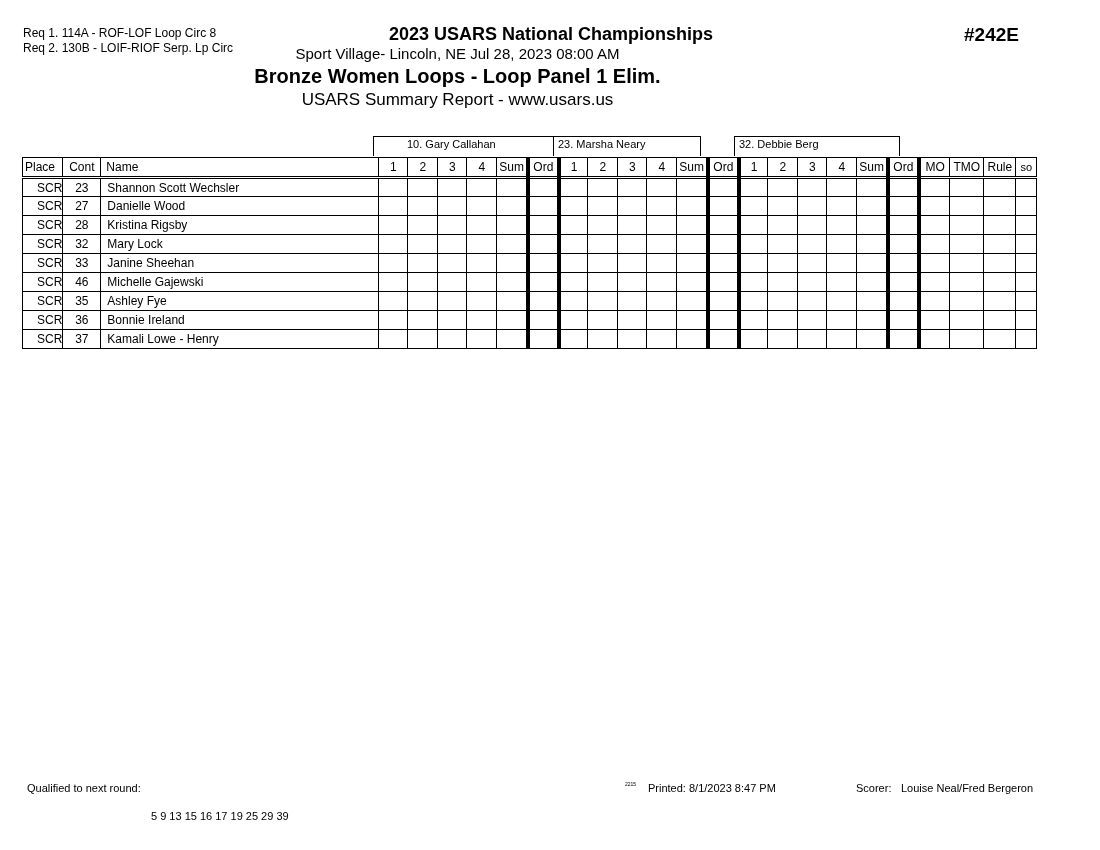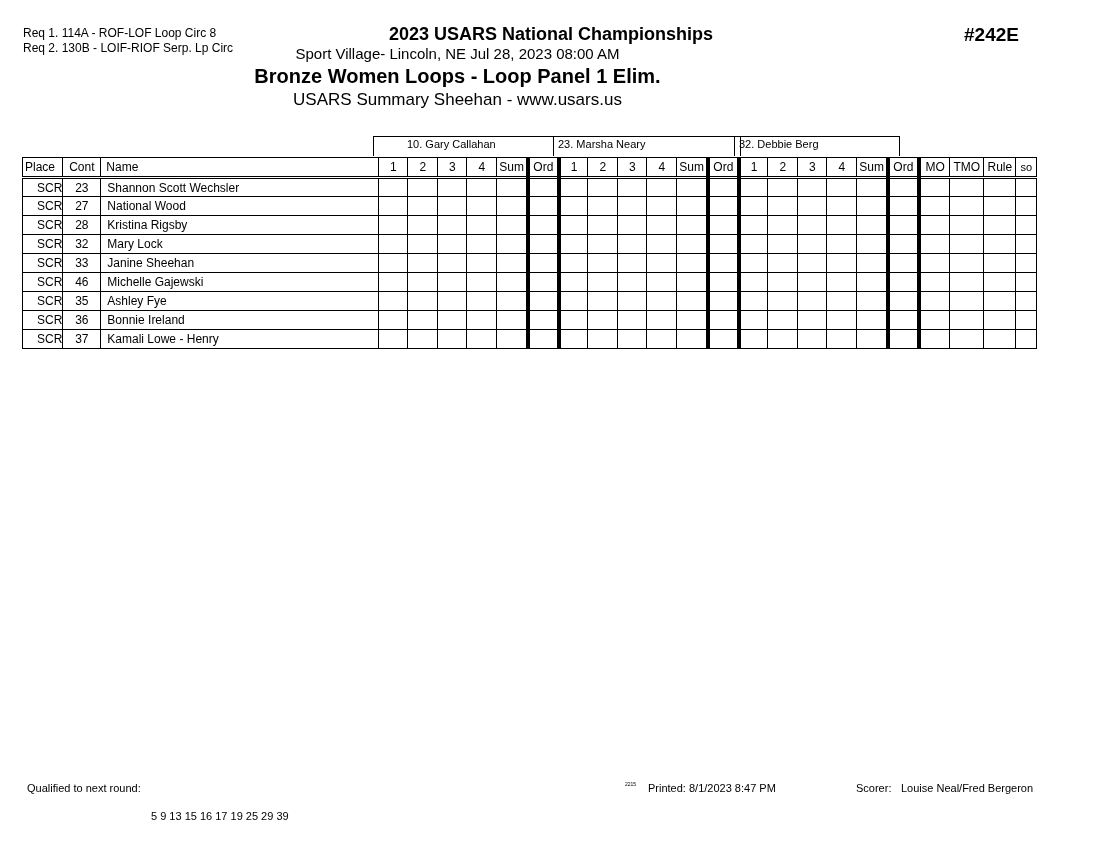--- a/index.html
+++ b/index.html
@@ -32,25 +32,25 @@
 </style>
 </head>
 <body>
 
 <div class="abs req" style="top:26px;">Req  1.  114A - ROF-LOF Loop Circ 8</div>
 <div class="abs req" style="top:41px;">Req  2.  130B - LOIF-RIOF Serp. Lp Circ</div>
 
 <div id="t1" class="abs title">2023 USARS National Championships</div>
 <div id="t2" class="abs title">Sport Village- Lincoln, NE  Jul 28, 2023  08:00 AM</div>
 <div id="t3" class="abs title">Bronze Women Loops - Loop Panel 1 Elim.</div>
-<div id="t4" class="abs title">USARS Summary Sheehan - www.usars.us</div>
+<div id="t4" class="abs title">USARS Summary Report - www.usars.us</div>
 <div id="evnum" class="abs">#242E</div>
 
 <div class="judge-box" style="left:373px; width:181px;padding-left:33px;">10.  Gary Callahan</div>
-<div class="judge-box" style="left:553px; width:188px;">23.  Marsha Neary</div>
+<div class="judge-box" style="left:553px; width:148px;">23.  Marsha Neary</div>
 <div class="judge-box" style="left:734px; width:166px;">32.  Debbie Berg</div>
 
 <table class="grid">
   <colgroup>
     <col style="width:35px">
       <col style="width:38px">
       <col style="width:278px">
     <col style="width:29px">
       <col style="width:30px">
       <col style="width:29px">
@@ -129,21 +129,21 @@
         <td class="thick"></td>
         <td class="thick"></td>
         <td></td>
         <td></td>
         <td></td>
         <td></td>
       </tr>
       <tr>
         <td class="c-place">SCR</td>
         <td class="c-cont">27</td>
-        <td class="c-name">National Wood</td>
+        <td class="c-name">Danielle Wood</td>
         <td></td>
         <td></td>
         <td></td>
         <td></td>
         <td class="thick"></td>
         <td class="thick"></td>
         <td></td>
         <td></td>
         <td></td>
         <td></td>

